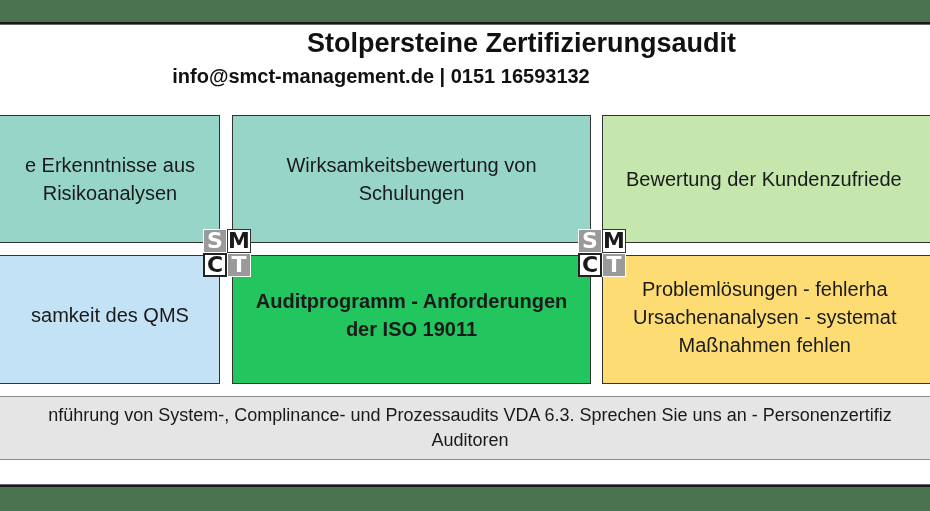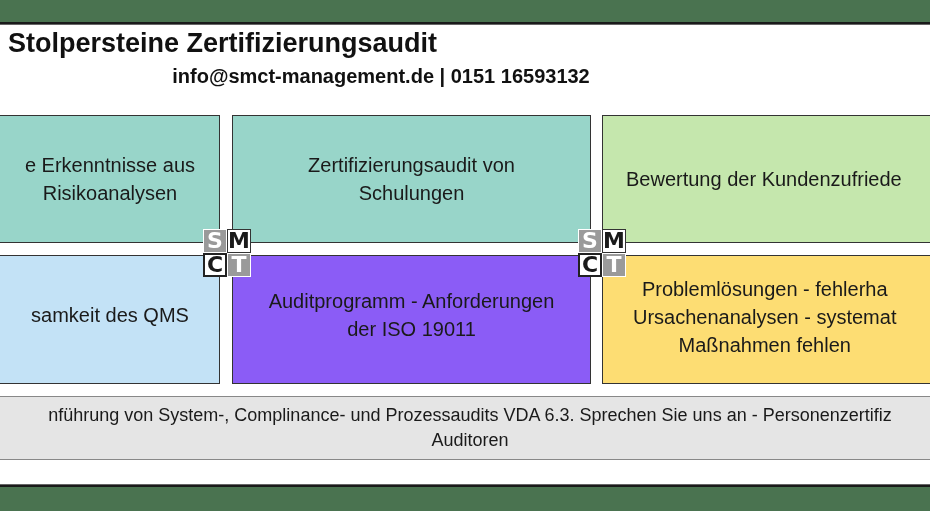--- a/index.html
+++ b/index.html
@@ -4,21 +4,21 @@
   <style>
     * { box-sizing: border-box; margin: 0; padding: 0; }
     html, body { width: 930px; height: 511px; overflow: hidden; background: #ffffff; }
     body { position: relative; font-family: "Liberation Sans", sans-serif; color: #111111; }
 
     .topbar { position: absolute; left: 0; top: 0; width: 930px; height: 22px; background: #4a7350; }
     .topbar-line { position: absolute; left: 0; top: 22px; width: 930px; height: 3px; background: #1a1a1a; border-bottom: 1px solid #666; }
     .bottombar-line { position: absolute; left: 0; top: 484px; width: 930px; height: 3px; background: #1a1a1a; border-top: 1px solid #666; }
     .bottombar { position: absolute; left: 0; top: 487px; width: 930px; height: 24px; background: #4a7350; }
 
-    .title { position: absolute; left: 0; width: 736px; top: 27px; text-align: left; font-weight: bold; font-size: 27px; line-height: 32px; color: #111; margin-left: 8px; }
+    .title { position: absolute; left: 0; width: 736px; top: 27px; text-align: right; font-weight: bold; font-size: 27px; line-height: 32px; color: #111; }
     .subtitle { position: absolute; left: 0; width: 762px; top: 63px; text-align: center; font-weight: bold; font-size: 20px; line-height: 26px; color: #111; }
 
     .box { position: absolute; display: flex; align-items: center; justify-content: center; text-align: center;
            border: 1px solid #333; font-size: 20px; line-height: 28px; color: #1a1a1a; white-space: nowrap; overflow: hidden; }
     .box .txt { white-space: pre-line; }
 
     .b1 { left: -130px; top: 115px; width: 350px; height: 128px; }
     .b2 { left: 232px; top: 115px; width: 359px; height: 128px; }
     .b3 { left: 602px; top: 115px; width: 420px; height: 128px; }
     .b4 { left: -130px; top: 255px; width: 350px; height: 129px; }
@@ -47,31 +47,31 @@
 <div class="topbar-line"></div>
 
 <div class="title">Stolpersteine Zertifizierungsaudit</div>
 <div class="subtitle">info@smct-management.de | 0151 16593132</div>
 
 <div class="box b1" style="background:#98d5c9;">
   <span class="txt" style="padding-left:130px;">e Erkenntnisse aus
 Risikoanalysen</span>
 </div>
 <div class="box b2" style="background:#98d5c9;">
-  <span class="txt">Zertifizierungsaudit von
+  <span class="txt">Wirksamkeitsbewertung von
 Schulungen</span>
 </div>
 <div class="box b3" style="background:#c5e7ad;justify-content:flex-start;">
   <span class="txt" style="padding-left:23px;text-align:center;">Bewertung der Kundenzufriede</span>
 </div>
 
 <div class="box b4" style="background:#c3e2f6;">
   <span class="txt" style="padding-left:130px;margin-top:-10px;">samkeit des QMS</span>
 </div>
-<div class="box b5" style="background:#8b5cf6;">
+<div class="box b5" style="background:#22c55e;font-weight:bold;">
   <span class="txt" style="margin-top:-10px;">Auditprogramm - Anforderungen
 der ISO 19011</span>
 </div>
 <div class="box b6" style="background:#fddd73;justify-content:flex-start;align-items:flex-start;">
   <span class="txt" style="padding-left:30px;padding-top:19px;">Problemlösungen - fehlerha
 Ursachenanalysen - systemat
 Maßnahmen fehlen</span>
 </div>
 
 <div class="logo logo1">

